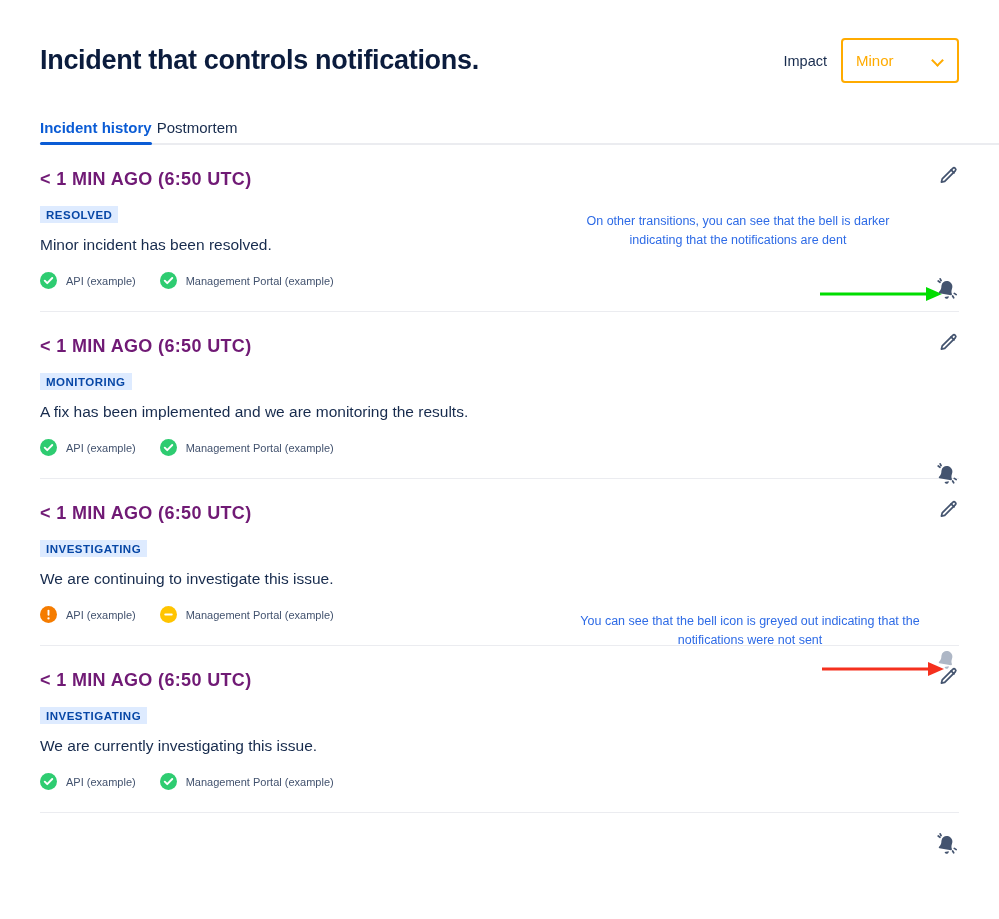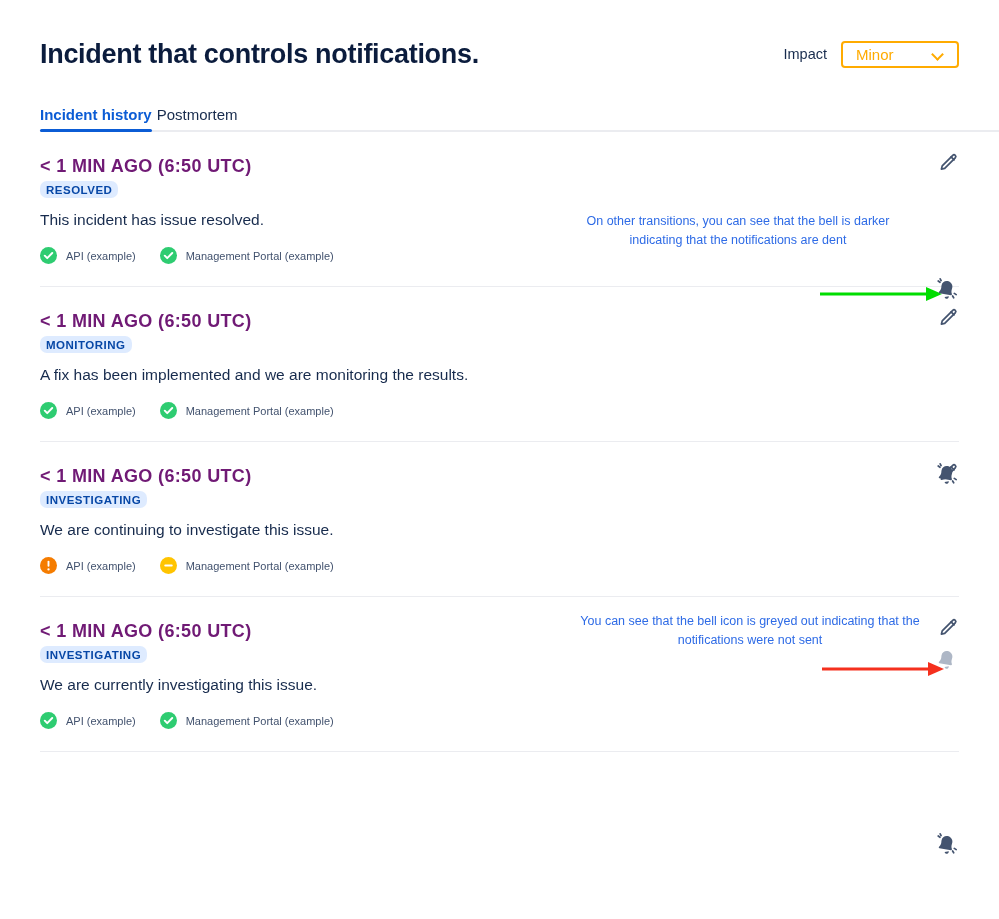--- a/index.html
+++ b/index.html
@@ -45,21 +45,21 @@
   .impact-label {
     font-size: 14.5px;
     color: #172B4D;
   }
 
   .impact-select {
     display: flex;
     align-items: center;
     justify-content: space-between;
     width: 118px;
-    height: 27px;
+    height: 45px;
     padding: 0 13px;
     border: 2px solid #FFAB00;
     border-radius: 4px;
     background: #ffffff;
     cursor: pointer;
   }
 
   .impact-value {
     font-size: 15px;
     color: #FFAB00;
@@ -129,23 +129,23 @@
 
   .entry-time {
     font-size: 18px;
     font-weight: bold;
     letter-spacing: 0.35px;
     color: #701a75;
   }
 
   .badge {
     display: inline-block;
-    margin-top: 4px;
+    margin-top: 16px;
     padding: 3px 6px 2px 6px;
-    border-radius: 7px;
+    border-radius: 0;
     font-size: 11.5px;
     font-weight: bold;
     letter-spacing: 0.5px;
     background: #DEEBFF;
     color: #0747A6;
   }
 
   .entry-msg {
     margin-top: 13px;
     font-size: 15.5px;
@@ -231,21 +231,21 @@
       </div>
     </div>
   </div>
 
   <div class="tabs">
     <div class="tab active">Incident history</div>
     <div class="tab inactive">Postmortem</div>
   </div>
 
   <div class="timeline">
-      <div class="entry"><div class="entry-time">&lt; 1 MIN AGO (6:50 UTC)</div><div class="badge">RESOLVED</div><div class="entry-msg">This incident has issue resolved.</div><div class="components">
+      <div class="entry"><div class="entry-time">&lt; 1 MIN AGO (6:50 UTC)</div><div class="badge">RESOLVED</div><div class="entry-msg">Minor incident has been resolved.</div><div class="components">
           <div class="component">
             <span class="status-dot">
               <svg viewBox="0 0 20 20" width="17" height="17">
                 <circle cx="10" cy="10" r="10" fill="#2ECC71"></circle>
                 <path d="M5.6 10.2l2.9 2.9 5.9-6.0" fill="none" stroke="#fff" stroke-width="2.3" stroke-linecap="round" stroke-linejoin="round"></path>
               </svg>
             </span>
             <span class="comp-name">API (example)</span>
           </div>
           <div class="component">

